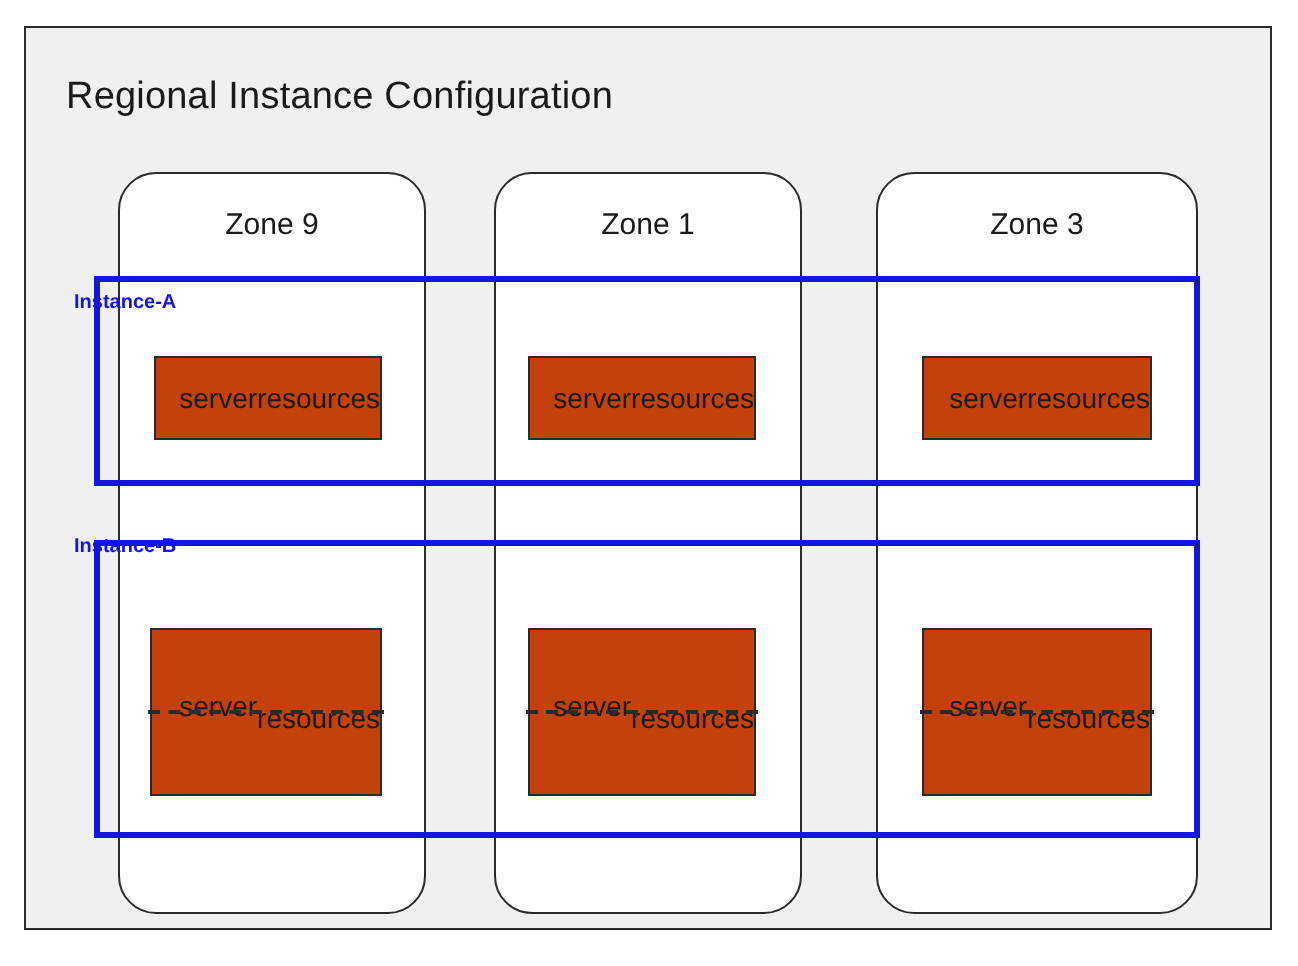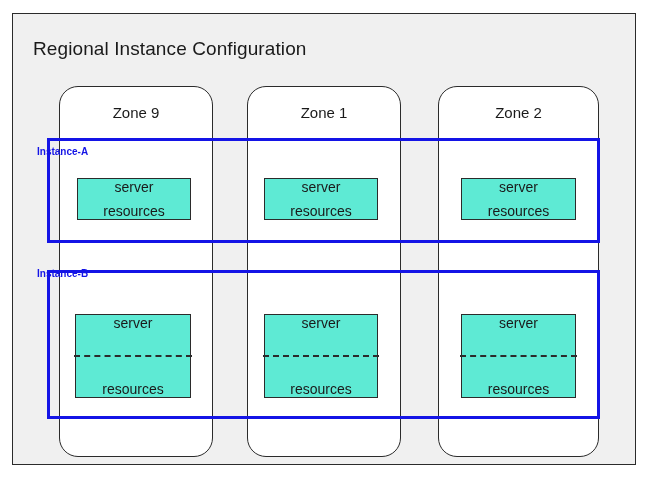--- a/index.html
+++ b/index.html
@@ -90,26 +90,26 @@
     color: #1414e6;
     white-space: nowrap;
   }
   .instance-label.label-a { top: 132px; }
   .instance-label.label-b { top: 254px; }
 
   
   .server-box {
     position: absolute;
     box-sizing: border-box;
-    background: #5eead4;
+    background: #c2410c;
     border: 1px solid #2b2b2b;
     display: flex;
-    flex-direction: column;
+    flex-direction: row;
     align-items: center;
-    justify-content: space-between;
+    justify-content: flex-end;
     color: #1a1a1a;
     font-size: 14px;
     line-height: 16px;
   }
   .server-box .line { display: block; }
 
   
   .server-box.a { top: 164px; height: 42px; }
   .server-box.a.z1 { left: 64px;  width: 114px; }
   .server-box.a.z2 { left: 251px; width: 114px; }
@@ -144,21 +144,21 @@
 
     <div class="zone-card zone-1">
       <div class="zone-label">Zone 9</div>
     </div>
 
     <div class="zone-card zone-2">
       <div class="zone-label">Zone 1</div>
     </div>
 
     <div class="zone-card zone-3">
-      <div class="zone-label">Zone 2</div>
+      <div class="zone-label">Zone 3</div>
     </div>
 
     <div class="server-box a z1">
       <span class="line">server</span>
       <span class="line">resources</span>
     </div>
     <div class="server-box a z2">
       <span class="line">server</span>
       <span class="line">resources</span>
     </div>

